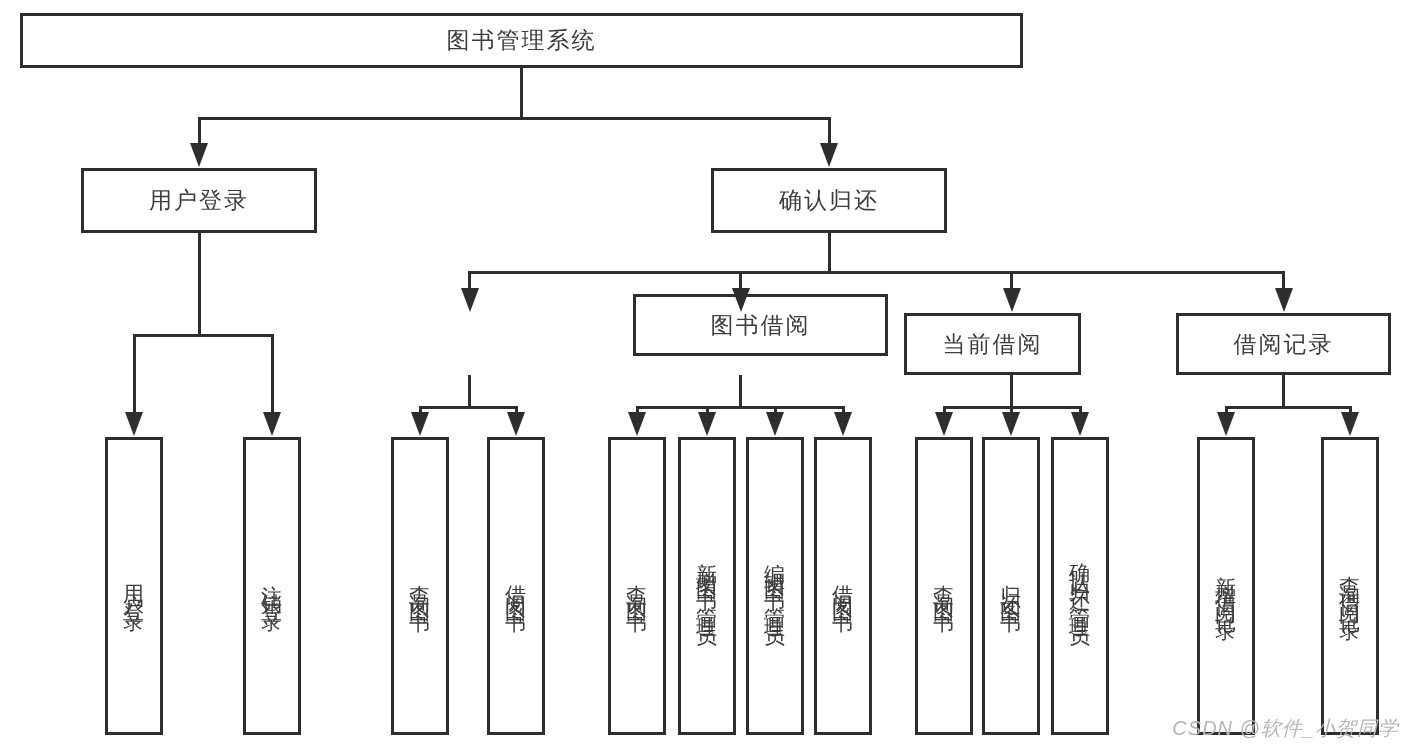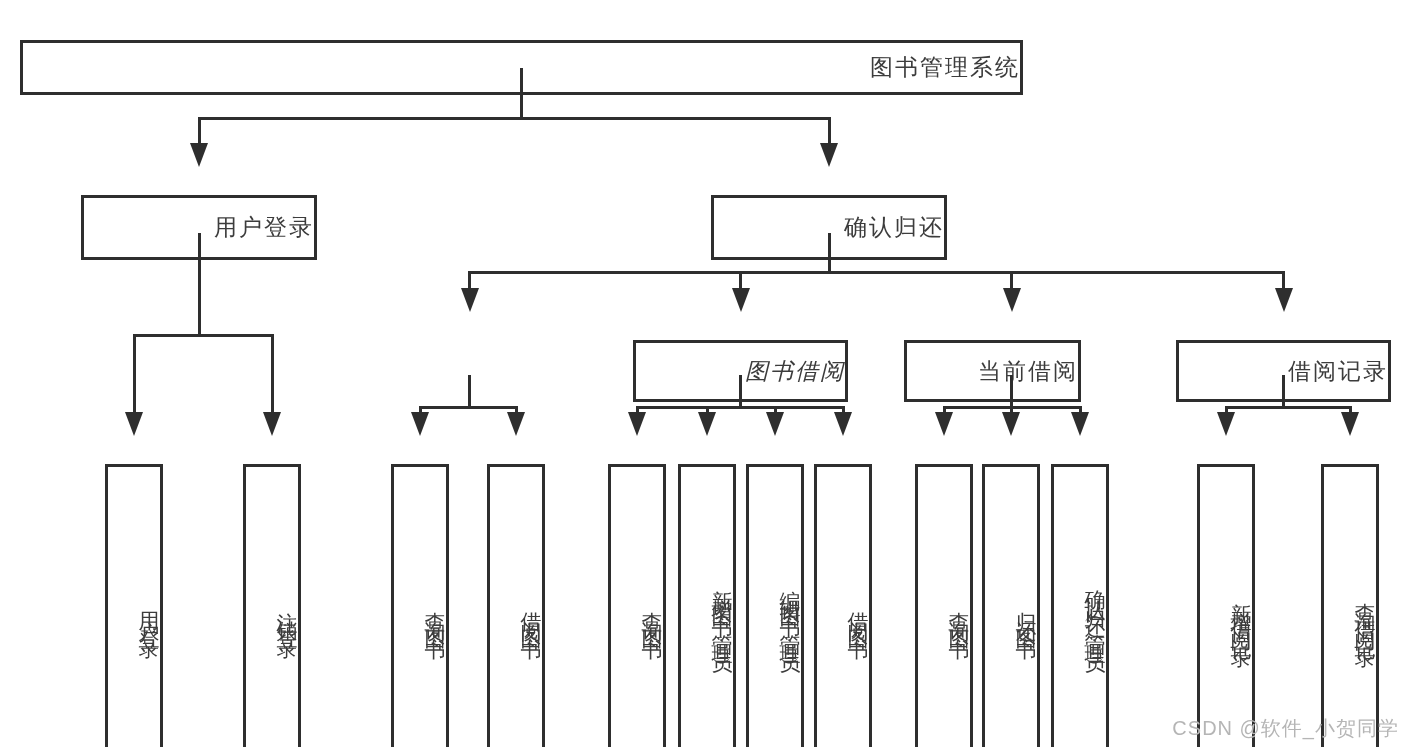--- a/index.html
+++ b/index.html
@@ -11,23 +11,22 @@
     background: #ffffff;
     font-family: "Liberation Sans", sans-serif;
     overflow: hidden;
   }
   .node {
     position: absolute;
     background: #ffffff;
     border: 3px solid #2e2e2e;
     display: flex;
     align-items: center;
-    justify-content: flex-end;
+    justify-content: center;
     color: #3c3c3c;
-    margin-top: 27px;
   }
   .node.horiz .lbl {
     font-size: 23px;
     letter-spacing: 2px;
     white-space: nowrap;
   }
   .node.vert .lbl {
     writing-mode: vertical-rl;
     text-orientation: mixed;
     font-size: 21px;
@@ -48,37 +47,38 @@
   }
   .watermark {
     position: absolute;
     right: 6px;
     bottom: 5px;
     font-size: 20px;
     color: #b5b5b5;
     letter-spacing: 1px;
     white-space: nowrap;
     z-index: 10;
+    font-style: italic;
   }
 </style>
 </head>
 <body>
 
 <div id="canvas">
   <span class="watermark">CSDN @软件_小贺同学</span>
 <div class="node horiz" style="left: 20px; top: 13px; width: 1003px; height: 55px; border-color: rgb(46, 46, 46); color: rgb(60, 60, 60);">
       <span class="lbl">图书管理系统</span>
     </div>
     <div class="node horiz" style="left: 81px; top: 168px; width: 236px; height: 65px; border-color: rgb(46, 46, 46); color: rgb(60, 60, 60);">
       <span class="lbl">用户登录</span>
     </div>
     <div class="node horiz" style="left: 711px; top: 168px; width: 236px; height: 65px; border-color: rgb(46, 46, 46); color: rgb(60, 60, 60);">
       <span class="lbl">确认归还</span>
     </div>
-    <div class="node horiz" style="left: 633px; top: 313px; width: 215px; height: 62px; border-color: rgb(46, 46, 46); color: rgb(60, 60, 60); font-style: italic;">
+    <div class="node horiz" style="left: 633px; top: 294px; width: 255px; height: 62px; border-color: rgb(46, 46, 46); color: rgb(60, 60, 60);">
       <span class="lbl">图书借阅</span>
     </div>
     <div class="node horiz" style="left: 904px; top: 313px; width: 177px; height: 62px; border-color: rgb(46, 46, 46); color: rgb(60, 60, 60);">
       <span class="lbl">当前借阅</span>
     </div>
     <div class="node horiz" style="left: 1176px; top: 313px; width: 215px; height: 62px; border-color: rgb(46, 46, 46); color: rgb(60, 60, 60);">
       <span class="lbl">借阅记录</span>
     </div>
     <div class="node vert" style="left: 105px; top: 437px; width: 58px; height: 298px; border-color: rgb(46, 46, 46); color: rgb(60, 60, 60);">
       <span class="lbl">用户登录</span>

